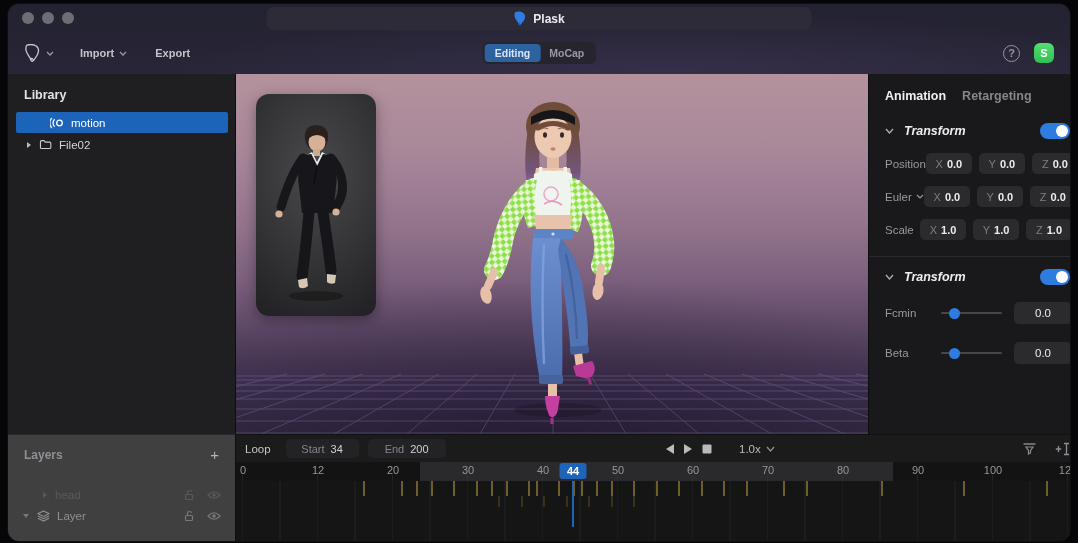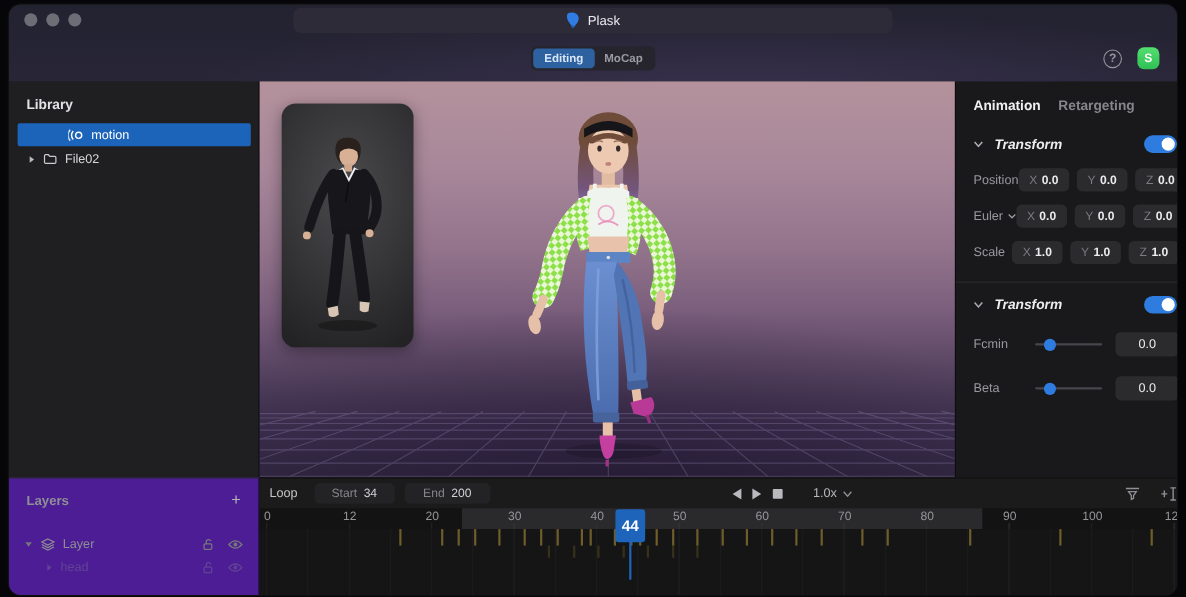--- a/index.html
+++ b/index.html
@@ -9,21 +9,21 @@
     background:#1a1a1b;overflow:hidden;box-shadow:0 0 0 1px rgba(255,255,255,.04);}
   
   .header{height:70px;background:
     radial-gradient(700px 90px at 62% 100%, rgba(118,88,165,.18), transparent 70%),
     linear-gradient(180deg,#232230 0%,#282637 100%);position:relative;}
   .titlebar{height:28px;display:flex;align-items:center;position:relative;}
   .traffic{display:flex;gap:8px;margin-left:14px;}
   .traffic span{width:12px;height:12px;border-radius:50%;background:#6d6d75;display:block;}
   .tb-tab{position:absolute;left:50%;top:3px;transform:translateX(-50%);width:545px;height:23px;
     background:#2d2b38;border-radius:7px;display:flex;align-items:center;justify-content:center;gap:7px;}
-  .tb-tab .title{font-size:12px;font-weight:400;color:#eceaf1;}
+  .tb-tab .title{font-size:12px;font-weight:700;color:#eceaf1;}
   .toolbar{height:42px;display:flex;align-items:center;padding:0 16px;position:relative;}
   .tool-group{display:flex;align-items:center;gap:7px;color:#c3c3ca;font-size:11px;font-weight:600;}
   .tool-btn{display:flex;align-items:center;gap:5px;cursor:default;}
   .mode-switch{position:absolute;left:50%;transform:translateX(-50%);display:flex;align-items:center;
     background:#26252e;border-radius:5px;padding:2px;}
   .mode-editing{background:#2d619f;color:#d9e6f8;font-size:10.5px;font-weight:700;border-radius:4px;padding:3px 10px;}
   .mode-mocap{color:#9a9aa2;font-size:10.5px;font-weight:600;padding:3px 9px;}
   .toolbar-right{margin-left:auto;display:flex;align-items:center;gap:14px;}
   .help{width:17px;height:17px;border-radius:50%;border:1.5px solid #96969c;color:#96969c;font-size:11px;
     font-weight:700;display:flex;align-items:center;justify-content:center;}
@@ -35,23 +35,23 @@
   .library{grid-column:1;grid-row:1;background:#1f1f21;border-right:1px solid #0d0d0f;overflow:hidden;}
   .panel-title{color:#e2e2e6;font-size:12.5px;font-weight:700;padding:14px 16px 10px;}
   .search{margin:2px 14px 12px;height:25px;background:#3a3a3e;border-radius:6px;display:flex;align-items:center;padding:0 8px;gap:6px;}
   .search input{background:transparent;border:0;outline:0;color:#d6d6da;font-size:11.5px;width:100%;
     font-family:"Liberation Sans",sans-serif;}
   .search input::placeholder{color:#8e8e94;}
   .tree-row{height:21px;display:flex;align-items:center;margin:0 7px 1px 8px;border-radius:2px;
     color:#d6d6da;font-size:11.5px;gap:7px;}
   .tree-row.navy{background:#1a2a44;}
   .tree-row.selected{background:#1c64ba;color:#fff;}
-  .ind1{padding-left:10px;} .ind2{padding-left:26px;} .ind3{padding-left:46px;}
-  
-  .layers{grid-column:1;grid-row:2;background:#4c1d95;border-right:1px solid #0d0d0f;border-top:1px solid #29292c;position:relative;}
+  .ind1{padding-left:10px;} .ind2{padding-left:26px;} .ind3{padding-left:34px;}
+  
+  .layers{grid-column:1;grid-row:2;background:#404040;border-right:1px solid #0d0d0f;border-top:1px solid #29292c;position:relative;}
   .layers-head{display:flex;align-items:center;padding:12px 16px 8px;}
   .layers-head .lbl{color:#8f8f95;font-size:12px;font-weight:700;}
   .layers-add{margin-left:auto;color:#b3b3b8;font-size:15px;font-weight:400;line-height:1;}
   .layer-row{height:21px;display:flex;align-items:center;gap:7px;padding:0 14px;color:#8f8f95;font-size:11.5px;}
   .layer-row .right-ic{margin-left:auto;display:flex;gap:12px;align-items:center;}
   .layer-row.dim{opacity:.32;}
   
   .viewport{grid-column:2;grid-row:1;position:relative;overflow:hidden;background:
     radial-gradient(130% 95% at 50% 112%, rgba(26,15,40,.6), transparent 58%),
     linear-gradient(180deg,#b4929c 0%,#a8879a 22%,#93748c 42%,#7a5e7c 58%,#5e4967 70%,#493a57 80%,#3d3050 88%,#342a43 100%);}
@@ -88,22 +88,22 @@
   .range-box{height:19px;background:#232325;border-radius:5px;display:flex;align-items:center;justify-content:center;gap:6px;font-size:11px;}
   .range-box .k{color:#85858b;} .range-box .v{color:#d2d2d6;}
   .rb-start{width:73px;margin-left:15px;} .rb-end{width:78px;margin-left:9px;}
   .transport{position:absolute;left:50%;margin-left:1px;display:flex;align-items:center;gap:5px;}
   .tbtn{width:14px;height:14px;display:flex;align-items:center;justify-content:center;}
   .speed{display:flex;align-items:center;gap:5px;margin-left:20px;color:#b9b9be;font-size:11.5px;}
   .tl-right{margin-left:auto;display:flex;align-items:center;gap:18px;padding-right:16px;}
   .ruler{height:19px;background:#131314;position:relative;}
   .loopband{position:absolute;left:184px;width:473px;top:0;bottom:0;background:#2a2a2d;}
   .rtick{position:absolute;top:2px;transform:translateX(-50%);color:#96969a;font-size:11px;}
-  .chip{position:absolute;left:337px;top:1px;transform:translateX(-50%);width:27px;height:30px;background:#1d64ba;
-    border-radius:3px;color:#fff;font-size:14px;font-weight:700;display:flex;align-items:center;justify-content:center;z-index:2;}
+  .chip{position:absolute;left:337px;top:1px;transform:translateX(-50%);width:27px;height:16px;background:#1d64ba;
+    border-radius:3px;color:#fff;font-size:11px;font-weight:700;display:flex;align-items:center;justify-content:center;z-index:2;}
   .rulermarks{position:absolute;inset:0;background:repeating-linear-gradient(90deg,#3a3a3e 0 1px,transparent 1px 75px);
     background-position:6px 0;background-size:100% 100%;opacity:.45;
     -webkit-mask-image:linear-gradient(180deg,transparent 70%,#000 70%);mask-image:linear-gradient(180deg,transparent 70%,#000 70%);}
   .tracks{height:61px;background:#151516;position:relative;overflow:hidden;}
   .tracks .grid5{position:absolute;inset:0;background:repeating-linear-gradient(90deg,#1e1e20 0 1px,transparent 1px 37.5px);
     background-position:6px 0;opacity:.8;}
   .kf{position:absolute;top:0;width:2px;height:15px;background:#6f5d2a;}
   .kf.sub{top:15px;height:11px;background:#55481f;opacity:.55;}
   .playhead{position:absolute;left:336px;top:0;width:2px;height:46px;background:#1f64bb;z-index:2;}
   svg{display:block;}
@@ -122,20 +122,42 @@
       </div>
       <div class="tb-tab">
         <svg width="13" height="15" viewBox="0 0 13 15">
           <path d="M2 1 C6 -0.5 11 1 11.5 5 C12 9 9 11 7.5 13.5 C6.8 14.6 5.6 14.7 5.2 13.4 C4.2 9.6 1.2 8.6 1 4.6 C0.9 2.9 1.1 1.5 2 1 Z" fill="#2f7de2"></path>
           <path d="M5.2 13.4 C4.9 11.8 5.5 10.8 7.5 13.5 C6.8 14.6 5.6 14.7 5.2 13.4 Z" fill="#1a5bb0"></path>
         </svg>
         <span class="title">Plask</span>
       </div>
     </div>
     <div class="toolbar">
+      <div class="tool-group">
+        <div class="tool-btn">
+          <svg width="17" height="18" viewBox="0 0 13 15">
+            <path d="M2 1 C6 -0.5 11 1 11.5 5 C12 9 9 11 7.5 13.5 C6.8 14.6 5.6 14.7 5.2 13.4 C4.2 9.6 1.2 8.6 1 4.6 C0.9 2.9 1.1 1.5 2 1 Z" fill="none" stroke="#c8c8ce" stroke-width="1.1"></path>
+            <path d="M5.2 13.4 C5 11.9 5.8 11.2 7.5 13.5" fill="none" stroke="#c8c8ce" stroke-width="1.1"></path>
+          </svg>
+          <svg width="8" height="5" viewBox="0 0 8 5">
+              <path d="M1 1 L4 4 L7 1" fill="none" stroke="#9a9aa0" stroke-width="1.3"></path>
+            </svg>
+        </div>
+        <div style="width:12px"></div>
+        <div class="tool-btn">
+          <span>Import</span>
+          <svg width="8" height="5" viewBox="0 0 8 5">
+              <path d="M1 1 L4 4 L7 1" fill="none" stroke="#9a9aa0" stroke-width="1.3"></path>
+            </svg>
+        </div>
+        <div style="width:14px"></div>
+        <div class="tool-btn">
+          <span>Export</span>
+        </div>
+      </div>
       <div class="mode-switch">
         <span class="mode-editing">Editing</span>
         <span class="mode-mocap">MoCap</span>
       </div>
       <div class="toolbar-right">
         <div class="help">?</div>
         <div class="avatar">S</div>
       </div>
     </div>
   </div>
@@ -391,54 +413,54 @@
         <div class="sval">0.0</div>
       </div>
     </div>
 
     <div class="layers">
       <div class="layers-head">
         <span class="lbl">Layers</span>
         <span class="layers-add">+</span>
       </div>
       <div style="height:14px"></div>
+      <div class="layer-row dim" style="padding-left:34px">
+        <svg width="6" height="8" viewBox="0 0 6 8">
+            <path d="M1 1 L5 4 L1 7 Z" fill="#8f8f95"></path>
+          </svg>
+        <span>head</span>
+        <span class="right-ic">
+          <svg width="12" height="12" viewBox="0 0 12 12">
+              <rect x="2.5" y="5.5" width="7" height="5" rx="1" fill="none" stroke="#8f8f95" stroke-width="1.2"></rect>
+              <path d="M4.5 5.5 L4.5 3.5 Q4.5 1.5 6.5 1.5 Q8.5 1.5 8.7 3" fill="none" stroke="#8f8f95" stroke-width="1.2"></path>
+            </svg>
+          <svg width="14" height="10" viewBox="0 0 14 10">
+              <path d="M1 5 Q7 -1.5 13 5 Q7 11.5 1 5 Z" fill="none" stroke="#8f8f95" stroke-width="1.2"></path>
+              <circle cx="7" cy="5" r="1.8" fill="#8f8f95"></circle>
+            </svg>
+        </span>
+      </div>
       <div class="layer-row">
         <svg width="8" height="6" viewBox="0 0 8 6">
             <path d="M1 1 L4 5 L7 1 Z" fill="#76767c"></path>
           </svg>
         <svg width="13" height="12" viewBox="0 0 14 13">
           <path d="M7 1 L13 4 L7 7 L1 4 Z" fill="none" stroke="#8f8f95" stroke-width="1.1"></path>
           <path d="M1 6.5 L7 9.5 L13 6.5" fill="none" stroke="#8f8f95" stroke-width="1.1"></path>
           <path d="M1 9 L7 12 L13 9" fill="none" stroke="#8f8f95" stroke-width="1.1"></path>
         </svg>
         <span>Layer</span>
         <span class="right-ic">
           <svg width="12" height="12" viewBox="0 0 12 12">
               <rect x="2.5" y="5.5" width="7" height="5" rx="1" fill="none" stroke="#76767c" stroke-width="1.2"></rect>
               <path d="M4.5 5.5 L4.5 3.5 Q4.5 1.5 6.5 1.5 Q8.5 1.5 8.7 3" fill="none" stroke="#76767c" stroke-width="1.2"></path>
             </svg>
           <svg width="14" height="10" viewBox="0 0 14 10">
               <path d="M1 5 Q7 -1.5 13 5 Q7 11.5 1 5 Z" fill="none" stroke="#76767c" stroke-width="1.2"></path>
               <circle cx="7" cy="5" r="1.8" fill="#76767c"></circle>
-            </svg>
-        </span>
-      </div>
-      <div class="layer-row dim" style="padding-left:34px">
-        <svg width="6" height="8" viewBox="0 0 6 8">
-            <path d="M1 1 L5 4 L1 7 Z" fill="#8f8f95"></path>
-          </svg>
-        <span>head</span>
-        <span class="right-ic">
-          <svg width="12" height="12" viewBox="0 0 12 12">
-              <rect x="2.5" y="5.5" width="7" height="5" rx="1" fill="none" stroke="#8f8f95" stroke-width="1.2"></rect>
-              <path d="M4.5 5.5 L4.5 3.5 Q4.5 1.5 6.5 1.5 Q8.5 1.5 8.7 3" fill="none" stroke="#8f8f95" stroke-width="1.2"></path>
-            </svg>
-          <svg width="14" height="10" viewBox="0 0 14 10">
-              <path d="M1 5 Q7 -1.5 13 5 Q7 11.5 1 5 Z" fill="none" stroke="#8f8f95" stroke-width="1.2"></path>
-              <circle cx="7" cy="5" r="1.8" fill="#8f8f95"></circle>
             </svg>
         </span>
       </div>
     </div>
 
     <div class="timeline">
       <div class="tl-controls">
         <span class="loop-lbl">Loop</span>
         <div class="range-box rb-start">
           <span class="k">Start</span>

